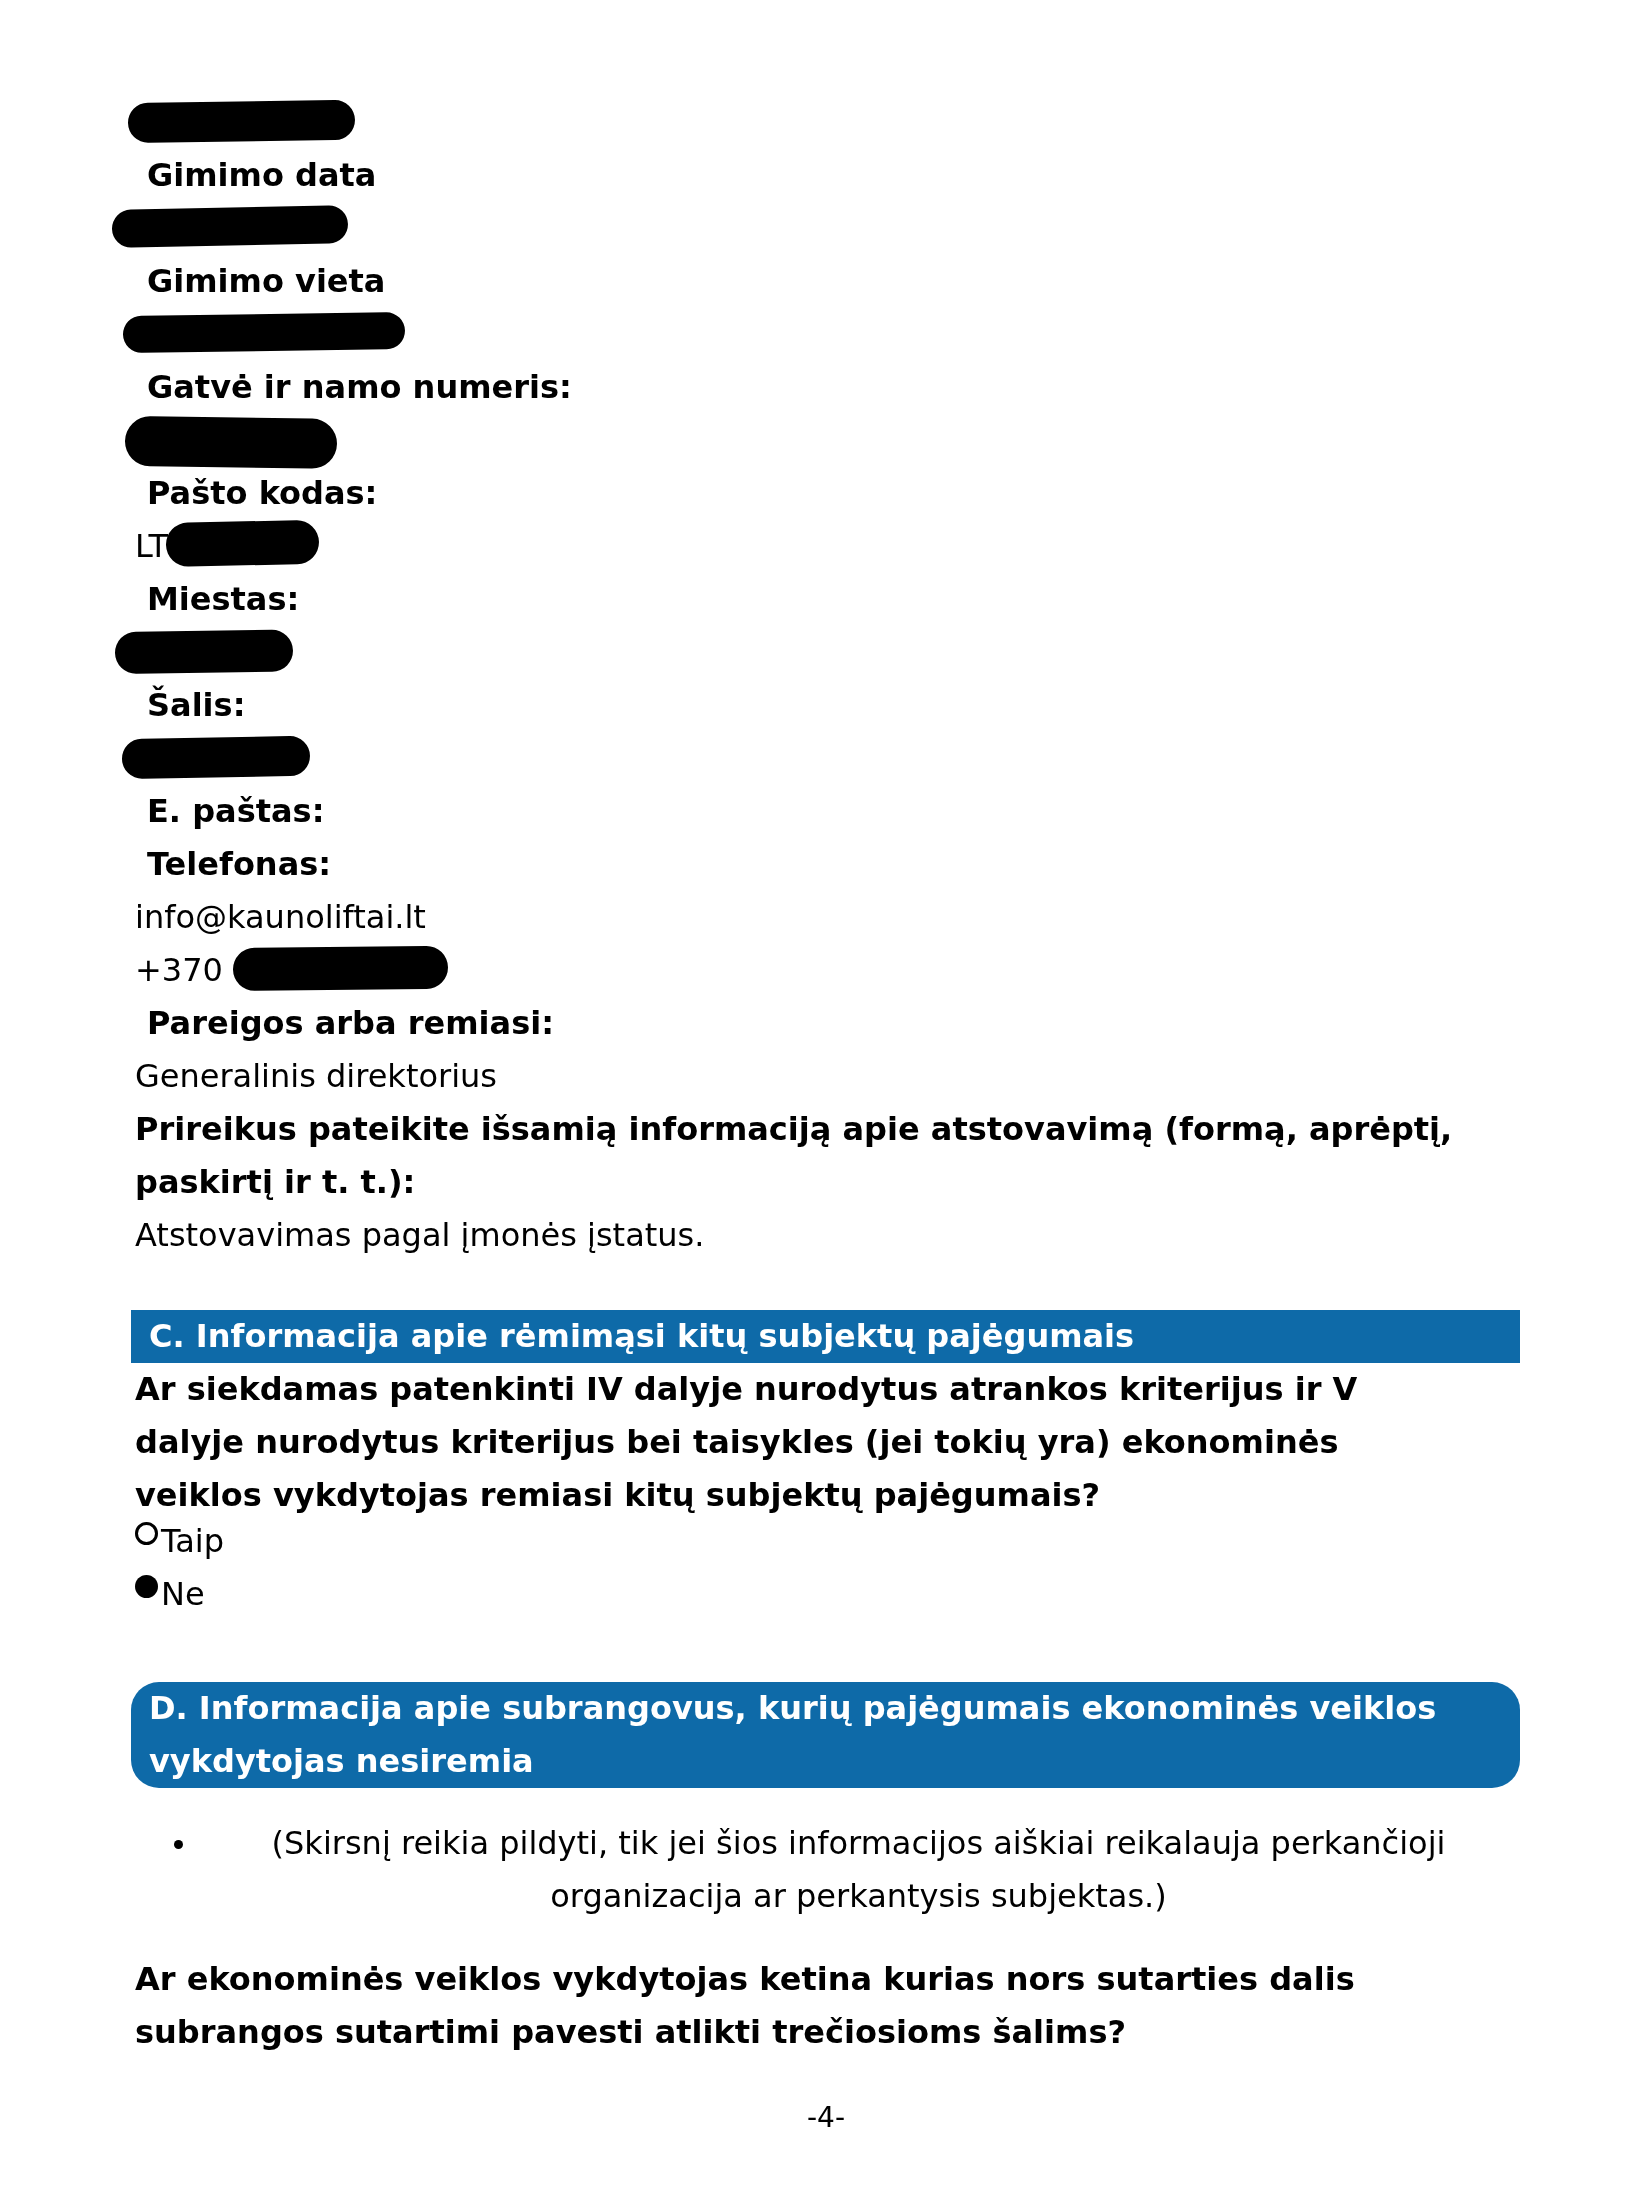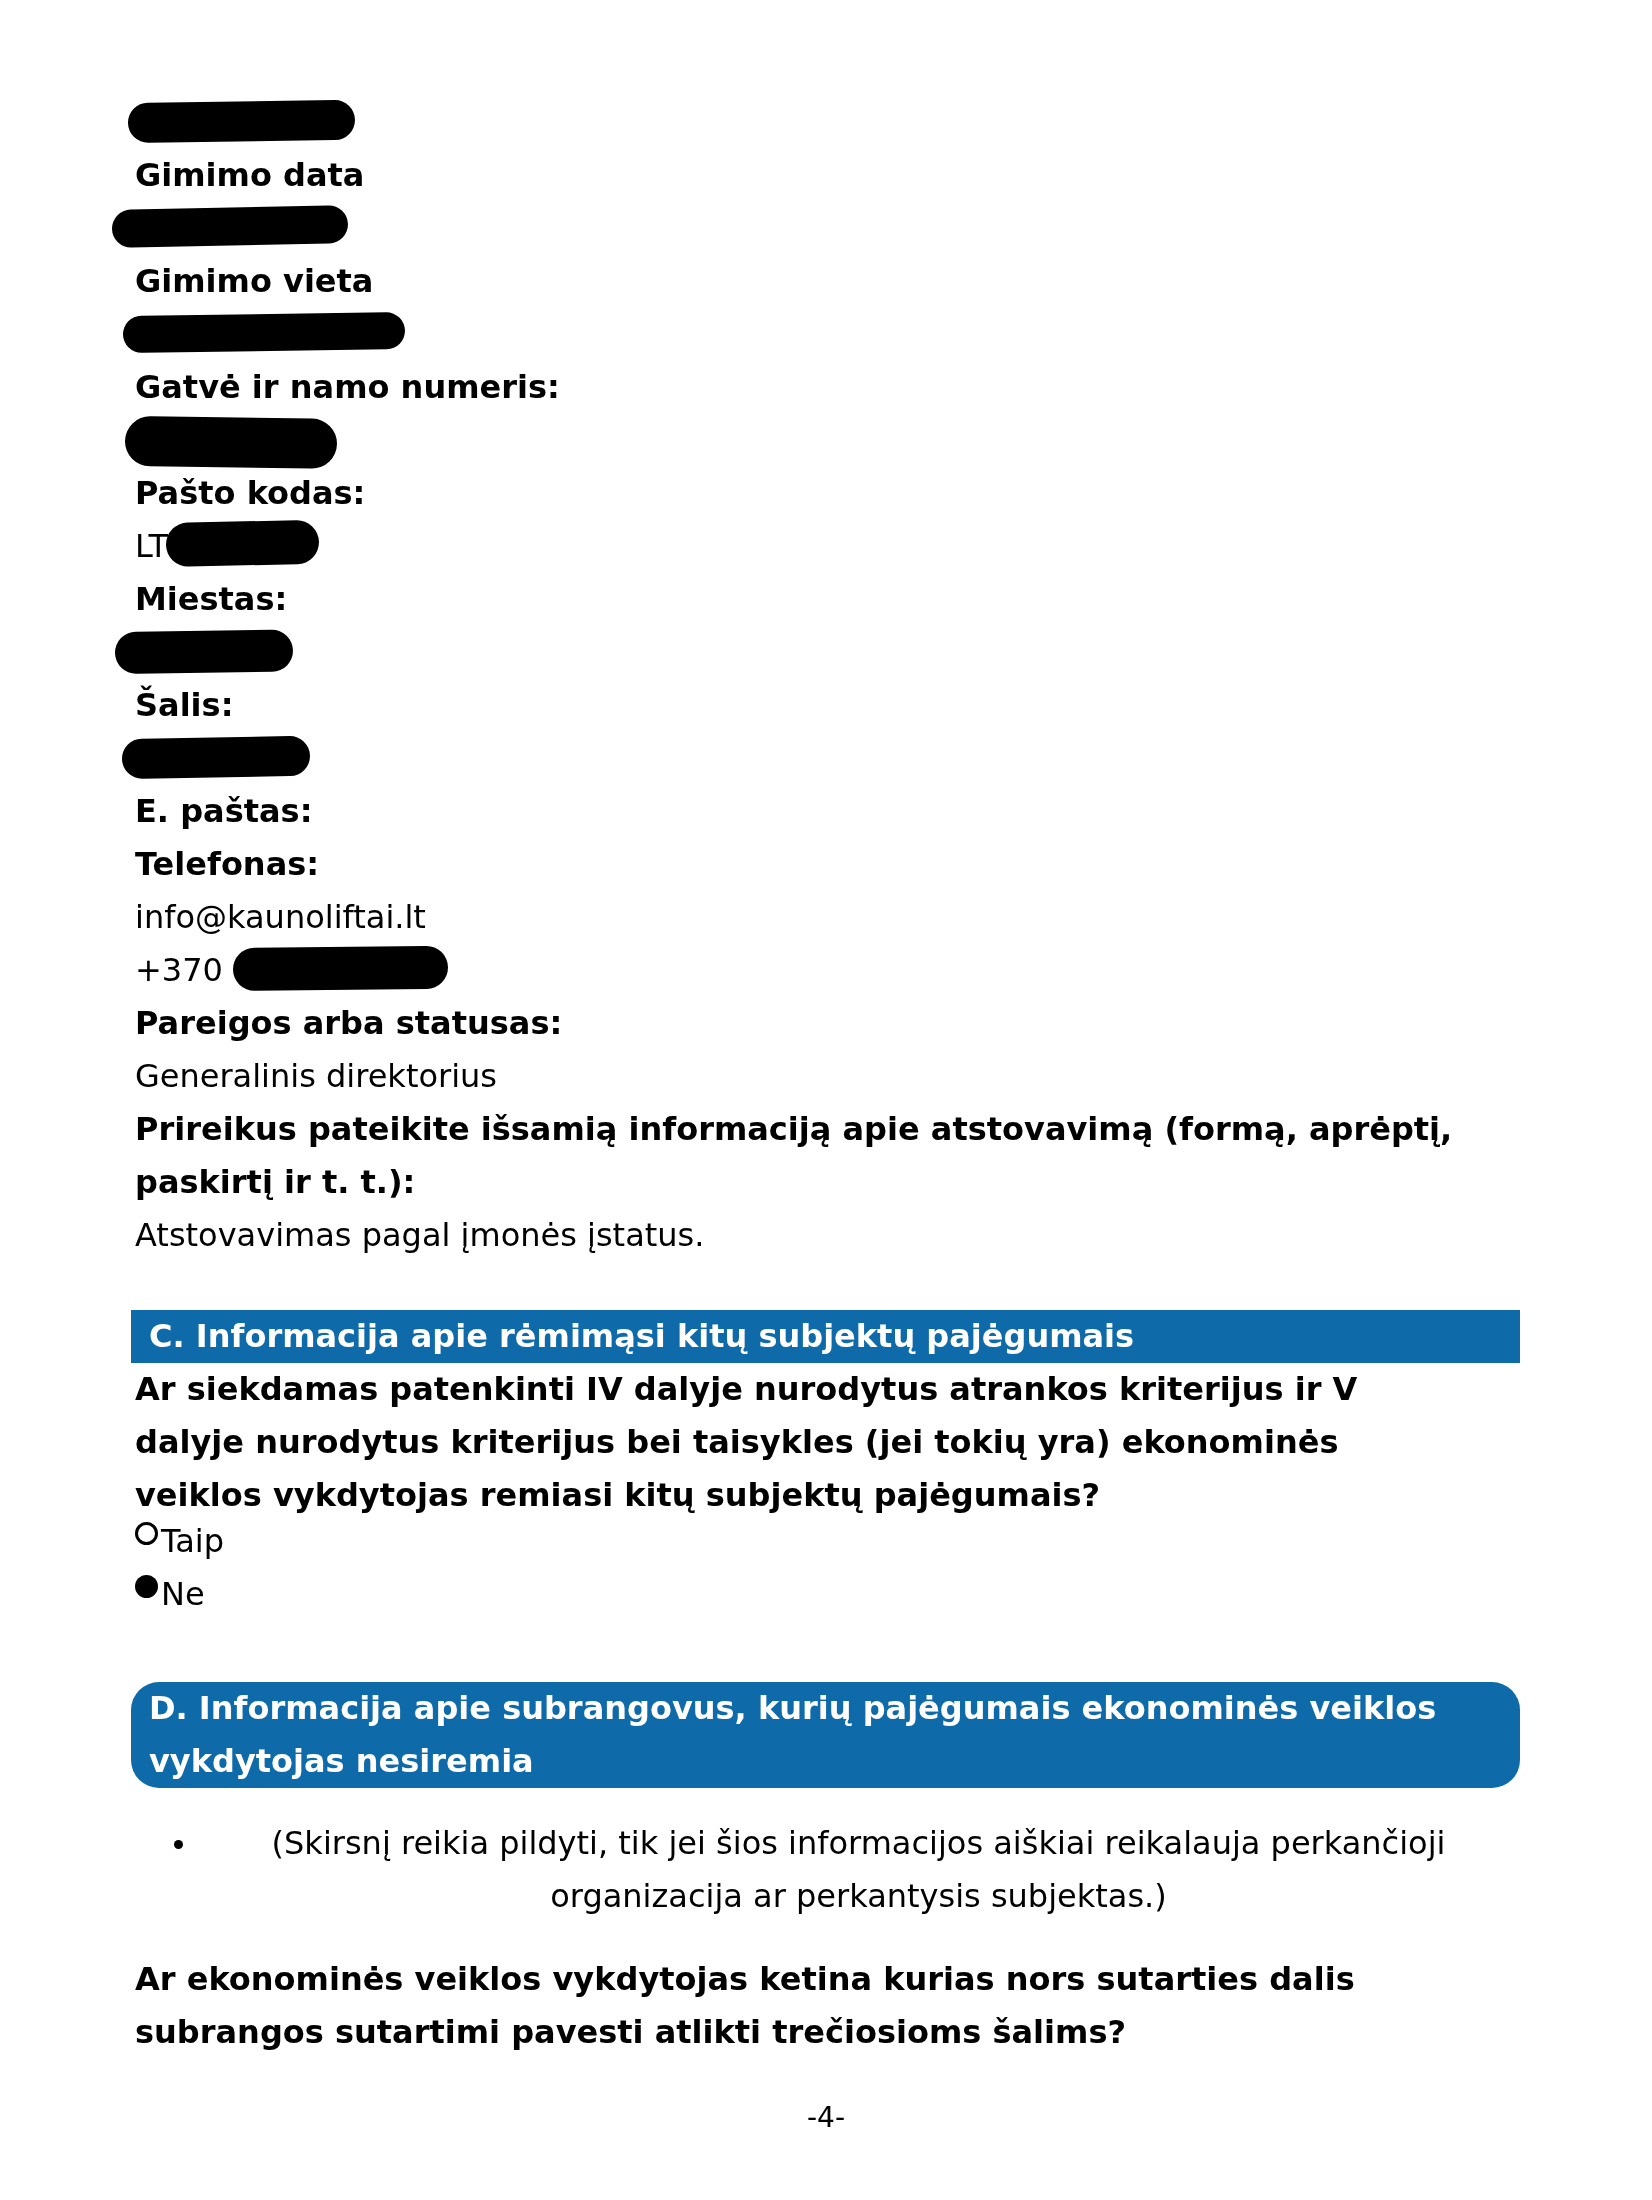--- a/index.html
+++ b/index.html
@@ -17,21 +17,21 @@
     font-size: 32px;
     color: #000000;
   }
   .content {
     padding: 96px 130px 0 135px;
   }
   .line {
     line-height: 53px;
     white-space: nowrap;
   }
-  .label-line { font-weight: bold; }
+  .label-line { font-weight: bold; margin-left: 12px; }
   .mask-line {
     height: 53px;
     display: flex;
     align-items: center;
   }
   .mask {
     background: #000000;
     display: block;
   }
   .mask-inline {
@@ -114,21 +114,21 @@
         <span class="mask" style="width: 178px; height: 42px; border-radius: 21px; transform: rotate(-0.8deg); transform-origin: left center; margin-left: -20px;"></span>
       </div>
       <div class="line label-line">Šalis:</div>
       <div class="mask-line">
         <span class="mask" style="width: 188px; height: 40px; border-radius: 20px; transform: rotate(-1deg); transform-origin: left center; margin-left: -13px;"></span>
       </div>
       <div class="line label-line">E. paštas:</div>
       <div class="line label-line">Telefonas:</div>
       <div class="line">info@kaunoliftai.lt</div>
       <div class="line"><span class="value-prefix">+370</span><span class="mask-inline" style="width: 215px; height: 43px; border-radius: 21.5px; transform: rotate(-0.6deg); transform-origin: left center; margin-left: 10px;"></span></div>
-      <div class="line label-line">Pareigos arba statusas:</div>
+      <div class="line label-line">Pareigos arba remiasi:</div>
       <div class="line">Generalinis direktorius</div>
       <div class="bold-block">
         <div class="line">Prireikus pateikite išsamią informaciją apie atstovavimą (formą, aprėptį,</div>
         <div class="line">paskirtį ir t. t.):</div>
       </div>
       <div class="line">Atstovavimas pagal įmonės įstatus.</div>
       <div class="section-bar" style="margin-top: 48px;">
         <div class="line">C. Informacija apie rėmimąsi kitų subjektų pajėgumais</div>
       </div>
       <div class="bold-block">

